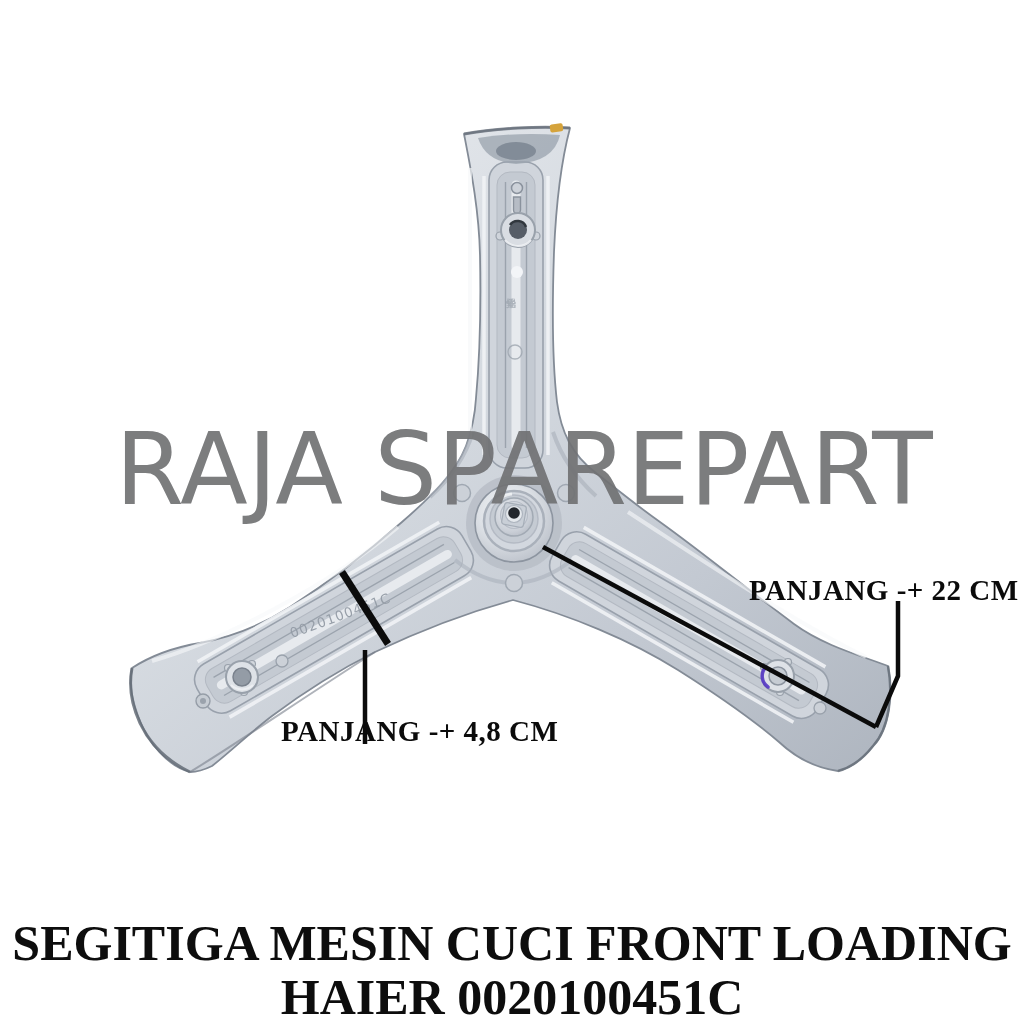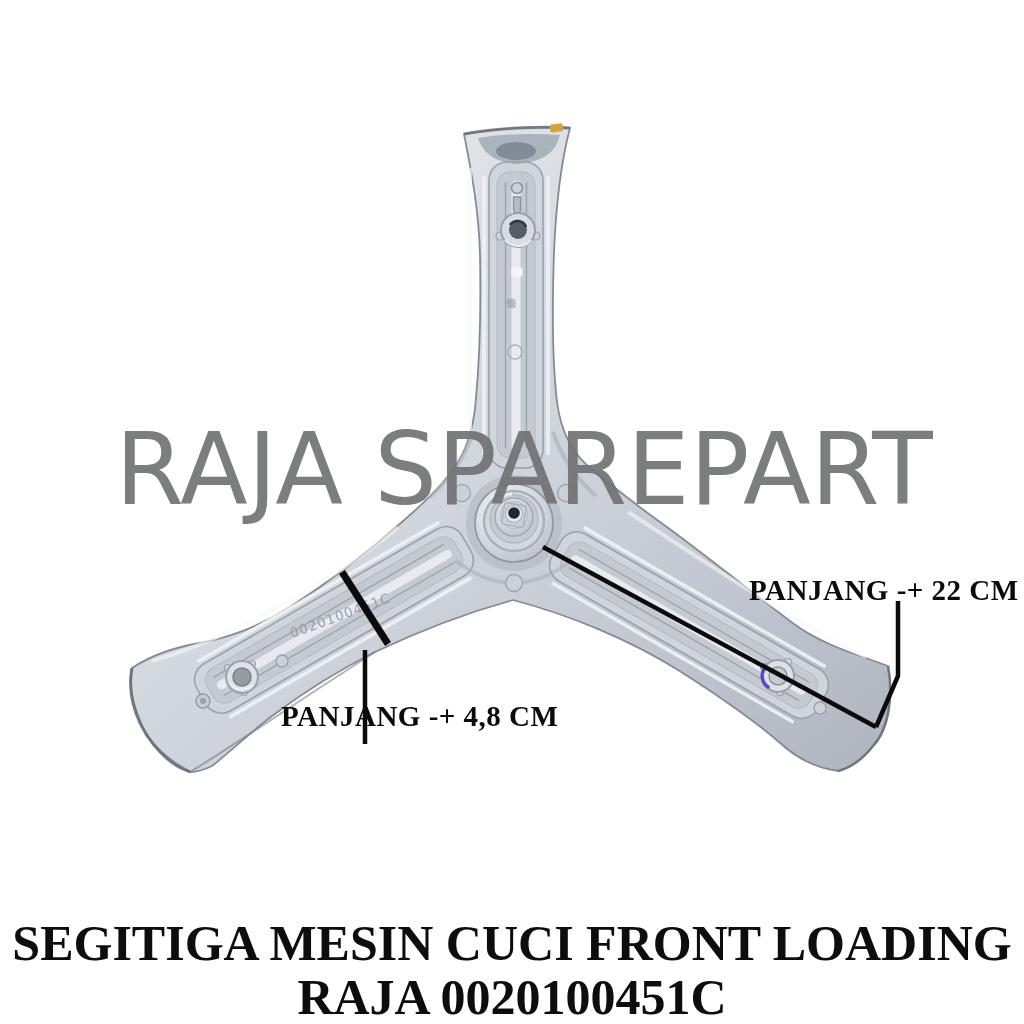--- a/index.html
+++ b/index.html
@@ -10,21 +10,21 @@
     transform:translateX(12px);
     font-family:"DejaVu Sans",sans-serif;font-size:99px;font-weight:400;
     color:#717274;letter-spacing:0px;line-height:1;white-space:nowrap;
     opacity:.92;
   }
   .anno-label{
     position:absolute;font-family:"Liberation Serif",serif;font-weight:bold;
     font-size:29px;color:#0b0b0b;white-space:nowrap;letter-spacing:.5px;
   }
   .label-22{left:749px;top:574px;}
-  .label-48{left:281px;top:700px;}
+  .label-48{left:281px;top:715px;}
   .caption{
     position:absolute;left:0;top:916px;width:1024px;text-align:center;
     font-family:"Liberation Serif",serif;font-weight:bold;color:#0d0d0d;
   }
   .cap1{font-size:50px;line-height:54px;white-space:nowrap;}
   .cap2{font-size:50px;line-height:54px;white-space:nowrap;}
   svg text{font-family:"DejaVu Sans",sans-serif;}
 </style>
 </head>
 <body>
@@ -178,16 +178,16 @@
     <line x1="342" y1="572" x2="388" y2="644" stroke="#0b0b0b" stroke-width="7"></line>
     <line x1="365" y1="650" x2="365" y2="744" stroke="#0b0b0b" stroke-width="4.5"></line>
     <path d="M 898 601 L 898 676 L 876 727" fill="none" stroke="#0b0b0b" stroke-width="4.5"></path>
   </svg>
 
   <div class="anno-label label-22">PANJANG -+ 22 CM</div>
   <div class="anno-label label-48">PANJANG -+ 4,8 CM</div>
 
   <div class="caption">
     <div class="cap1">SEGITIGA MESIN CUCI FRONT LOADING</div>
-    <div class="cap2">RAJA 0020100451C</div>
+    <div class="cap2">HAIER 0020100451C</div>
   </div>
 
 </div>
 
 </body></html>

